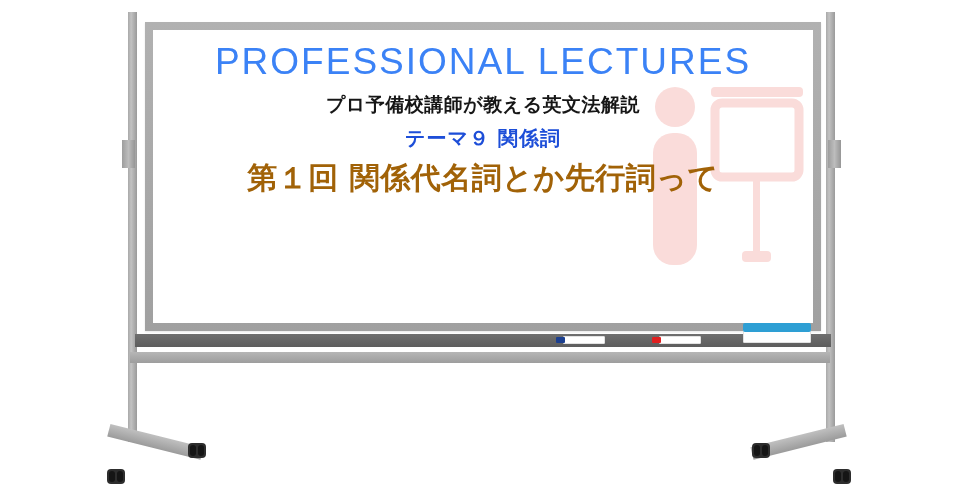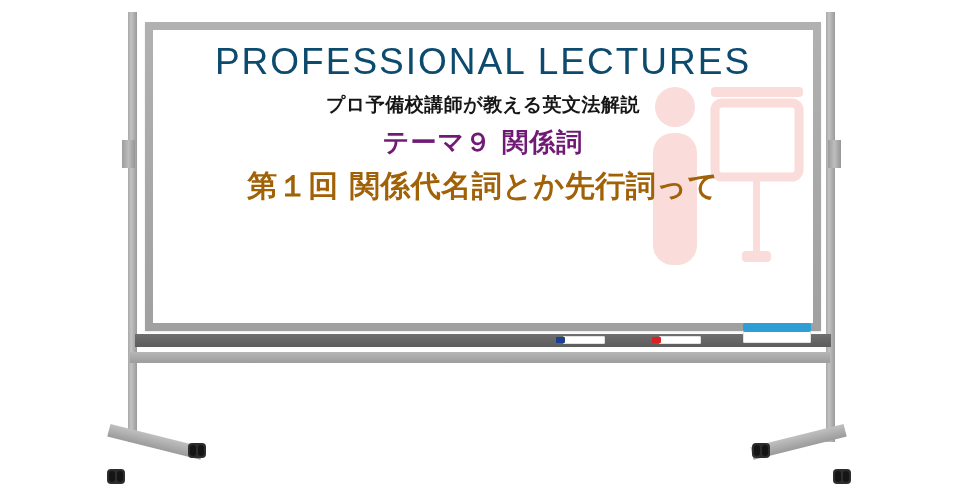--- a/index.html
+++ b/index.html
@@ -153,40 +153,40 @@
   
   .board-text {
     position: absolute;
     left: 0;
     top: 10px;
     width: 100%;
     text-align: center;
     z-index: 2;
   }
   .eng-title {
-    color: #0c4a6e;
+    color: #3b82f6;
     font-size: 37px;
     line-height: 43px;
     letter-spacing: 2.0px;
     font-weight: 400;
     font-family: "Liberation Sans", "DejaVu Sans", sans-serif;
     white-space: nowrap;
   }
   .subtitle {
     margin-top: 9px;
     color: #161616;
     font-size: 19px;
     font-weight: bold;
     letter-spacing: 0.5px;
     font-family: "DejaVu Sans", "Liberation Sans", sans-serif;
   }
   .theme-line {
     margin-top: 7px;
-    color: #701a75;
-    font-size: 26px;
+    color: #1d4ed8;
+    font-size: 20px;
     font-weight: bold;
     letter-spacing: 1px;
     font-family: "DejaVu Sans", "Liberation Sans", sans-serif;
   }
   .lesson-line {
     margin-top: 6px;
     color: #a16207;
     font-size: 30px;
     font-weight: bold;
     letter-spacing: 0.5px;

